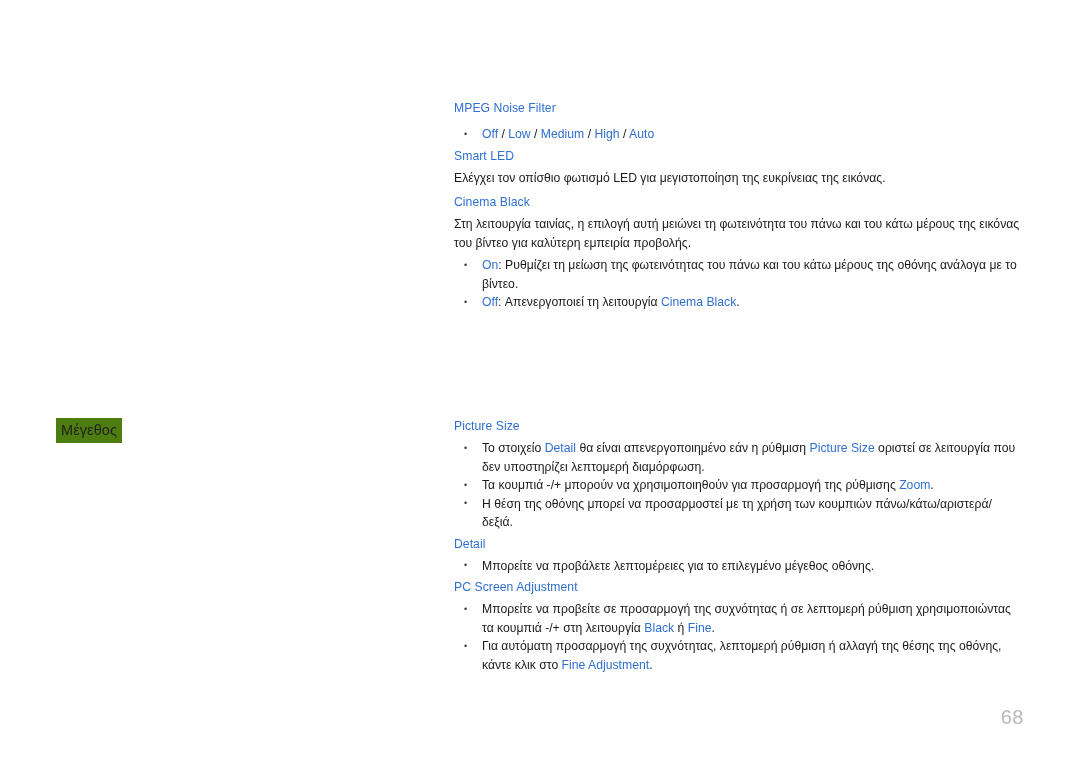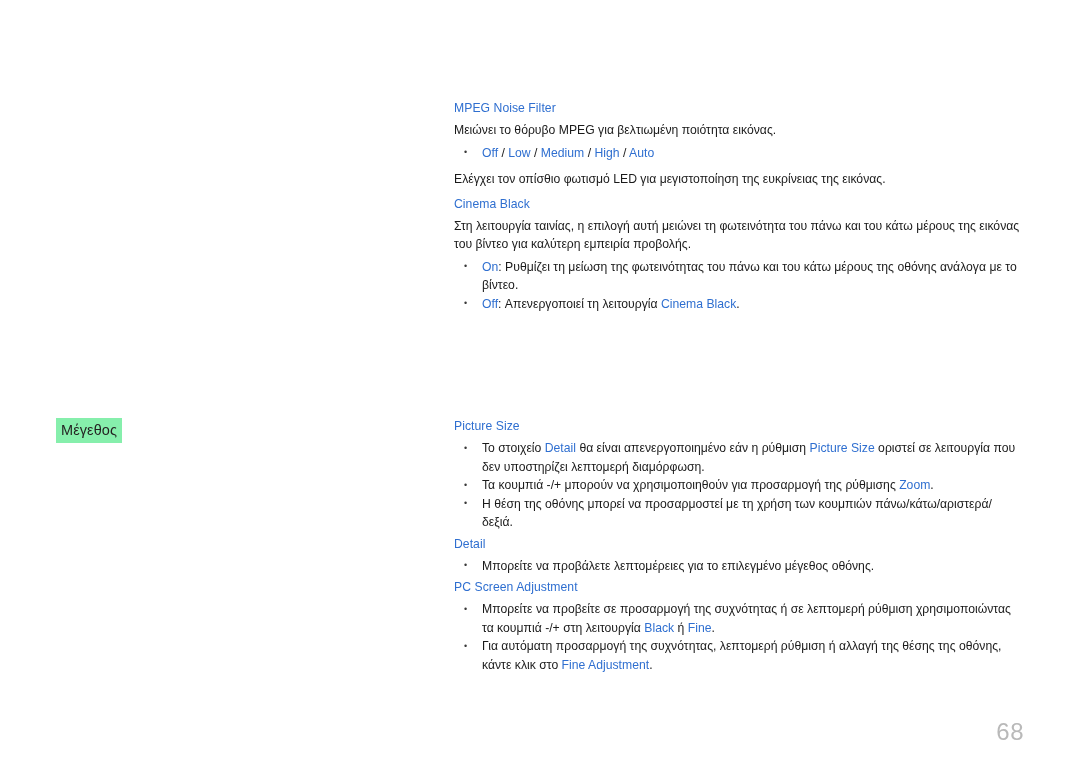--- a/index.html
+++ b/index.html
@@ -29,21 +29,21 @@
     width: 440px;
     height: 763px;
   }
   .side-heading {
     position: absolute;
     left: 56px;
     top: 418px;
     font-size: 14.5px;
     line-height: 20px;
     color: #231f20;
-    background: #86efac;
+    background: #4d7c0f;
     padding: 2px 5px 3px 5px;
     white-space: nowrap;
     letter-spacing: 0.1px;
   }
 
   
   .main {
     position: absolute;
     left: 454px;
     top: 0;
@@ -105,51 +105,50 @@
   .gap-md { height: 7px; }
 
   .block-mpeg   { position: absolute; left: 0; top: 100px; width: 566px; }
   .block-size   { position: absolute; left: 0; top: 418px; width: 566px; }
 
   
   .page-number {
     position: absolute;
     right: 56px;
     top: 703px;
-    font-size: 24px;
+    font-size: 20px;
     line-height: 28px;
     color: #b9b9b9;
     letter-spacing: 0.5px;
-    margin-top: 15px;
   }
 </style>
 </head>
 <body>
 
 <div class="page">
 
   <div class="sidebar">
     <div class="side-heading">Μέγεθος</div>
   </div>
 
   <div class="main">
 
     <div class="block-mpeg">
 
       <h3 class="sec-title">MPEG Noise Filter</h3>
       <div class="gap-sm"></div>
-      <p class="para">Μειώνει το θόρυβο MPEG για βελτιωμένη ποιότητα εικόνας.</p>
       <div class="gap-sm"></div>
       <ul class="bullets">
         <li>
           <span class="b">Off</span><span class="k"> / </span><span class="b">Low</span><span class="k"> / </span><span class="b">Medium</span><span class="k"> / </span><span class="b">High</span><span class="k"> / </span><span class="b">Auto</span>
         </li>
       </ul>
 
       <div class="gap-sm"></div>
+      <h3 class="sec-title">Smart LED</h3>
       <div class="gap-sm"></div>
       <p class="para">Ελέγχει τον οπίσθιο φωτισμό LED για μεγιστοποίηση της ευκρίνειας της εικόνας.</p>
 
       <div class="gap-md"></div>
       <h3 class="sec-title">Cinema Black</h3>
       <div class="gap-sm"></div>
       <p class="para">Στη λειτουργία ταινίας, η επιλογή αυτή μειώνει τη φωτεινότητα του πάνω και του κάτω μέρους της εικόνας του βίντεο για καλύτερη εμπειρία προβολής.</p>
       <div class="gap-sm"></div>
       <ul class="bullets">
         <li>

